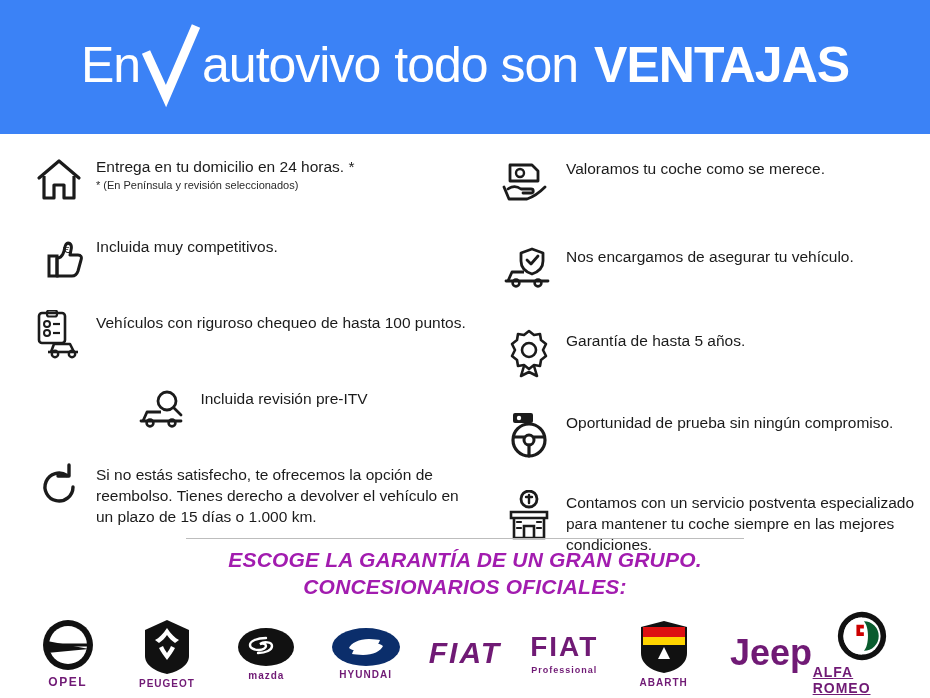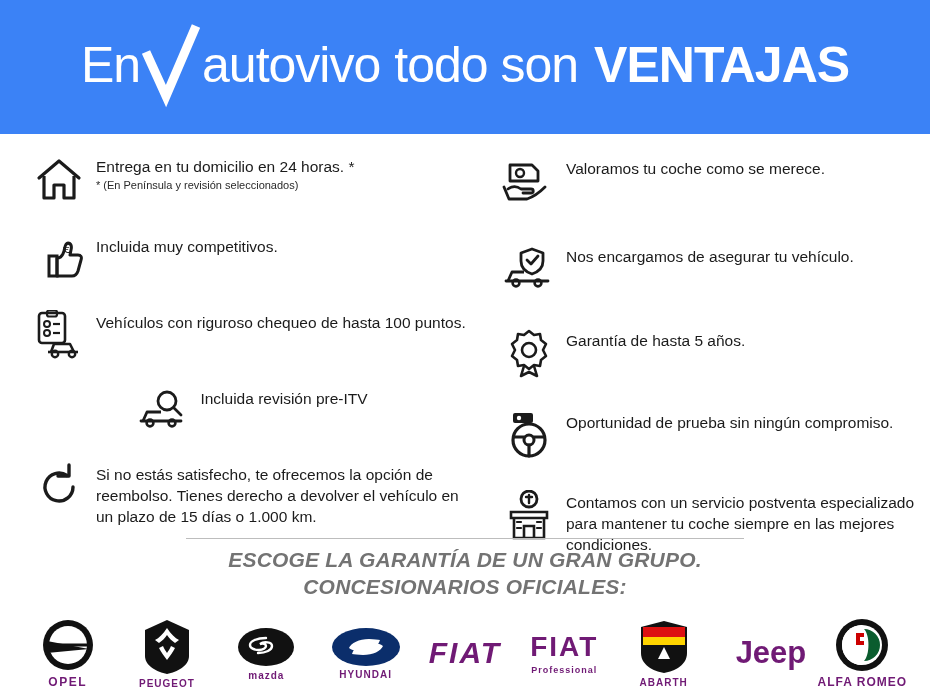--- a/index.html
+++ b/index.html
@@ -121,21 +121,21 @@
   .group-title {
     position: absolute;
     left: 0;
     top: 546px;
     width: 930px;
     text-align: center;
     font-style: italic;
     font-weight: 700;
     font-size: 21px;
     line-height: 27px;
-    color: #737373;
+    color: #a21caf;
     letter-spacing: 0.2px;
   }
 
   
   .brands {
     position: absolute;
     left: 0;
     top: 608px;
     width: 930px;
     height: 90px;
@@ -403,29 +403,29 @@
       <svg width="54" height="56" viewBox="0 0 54 56">
         <path d="M27 2 L50 8 v26 c0 12-12 18-23 20 C16 52 4 46 4 34 V8 z" fill="#111"></path>
         <rect x="6" y="8" width="42" height="10" fill="#d11"></rect>
         <rect x="6" y="18" width="42" height="8" fill="#ffd400"></rect>
         <path d="M27 28 l6 12 h-12 z" fill="#fff"></path>
       </svg>
       <span class="brand-label sm">ABARTH</span>
     </div>
 
     <div class="brand">
-      <span class="brand-wordmark" style="font-size:31px;letter-spacing:0px;font-style:normal;margin-left:16px;">Jeep</span>
+      <span class="brand-wordmark" style="font-size:36px;letter-spacing:0px;font-style:normal;margin-left:16px;">Jeep</span>
     </div>
 
     <div class="brand">
       <svg width="56" height="56" viewBox="0 0 56 56">
         <circle cx="28" cy="28" r="26" fill="#111"></circle>
         <circle cx="28" cy="28" r="20" fill="#fff"></circle>
         <path d="M8 28 a20 20 0 0 1 20-20 v40 a20 20 0 0 1 -20-20z" fill="#fff"></path>
         <path d="M22 16 h8 v4 h-4 v4 h4 v4 h-8 z" fill="#c00"></path>
         <path d="M30 12 a16 16 0 0 1 0 32 c6-6 6-26 0-32z" fill="#0a5c2e"></path>
       </svg>
-      <span class="brand-label sm" style="font-size:12px;">ALFA ROMEO</span>
+      <span class="brand-label sm" style="font-size:14px;text-decoration:underline;">ALFA ROMEO</span>
     </div>
 
   </div>
 
 </div>
 
 </body></html>

